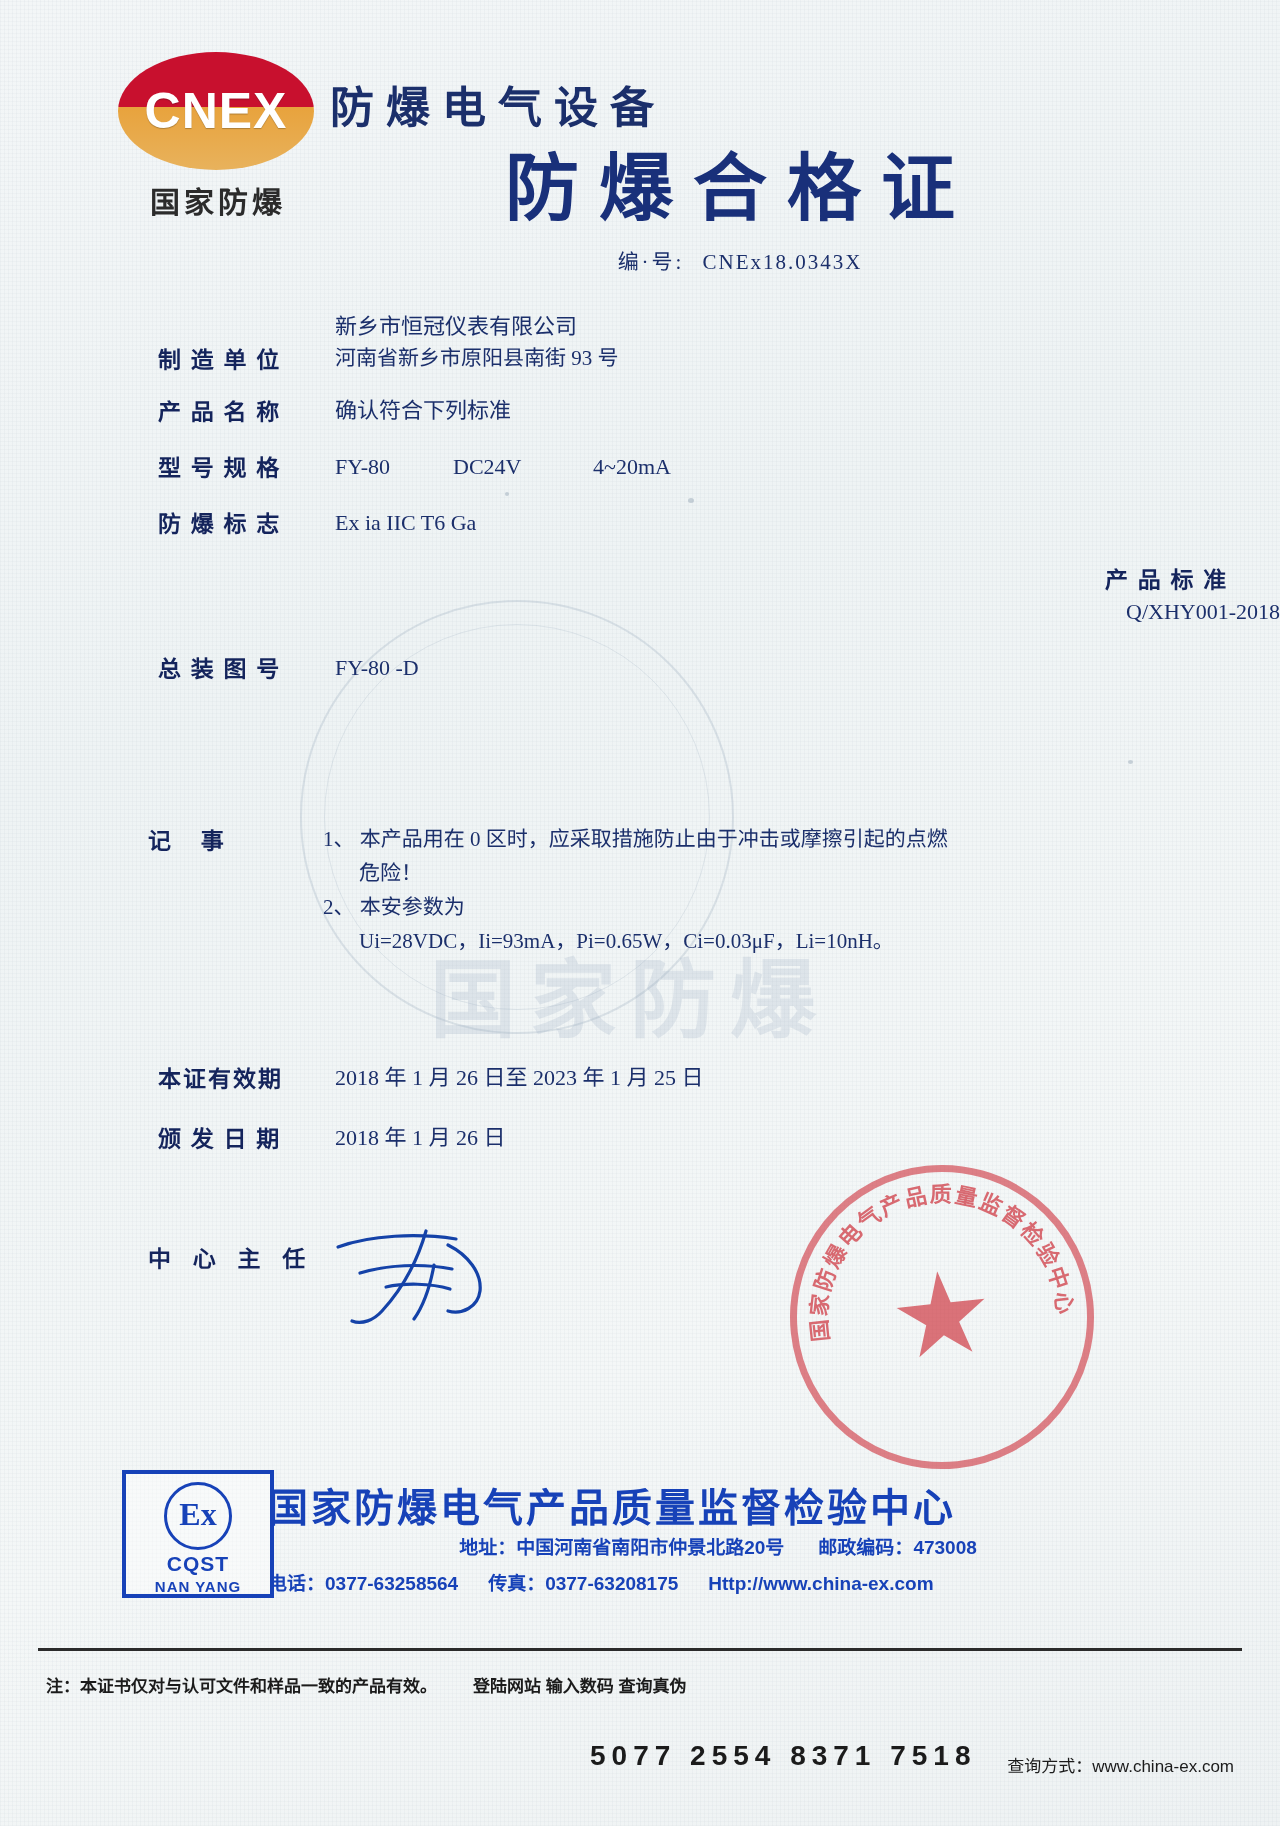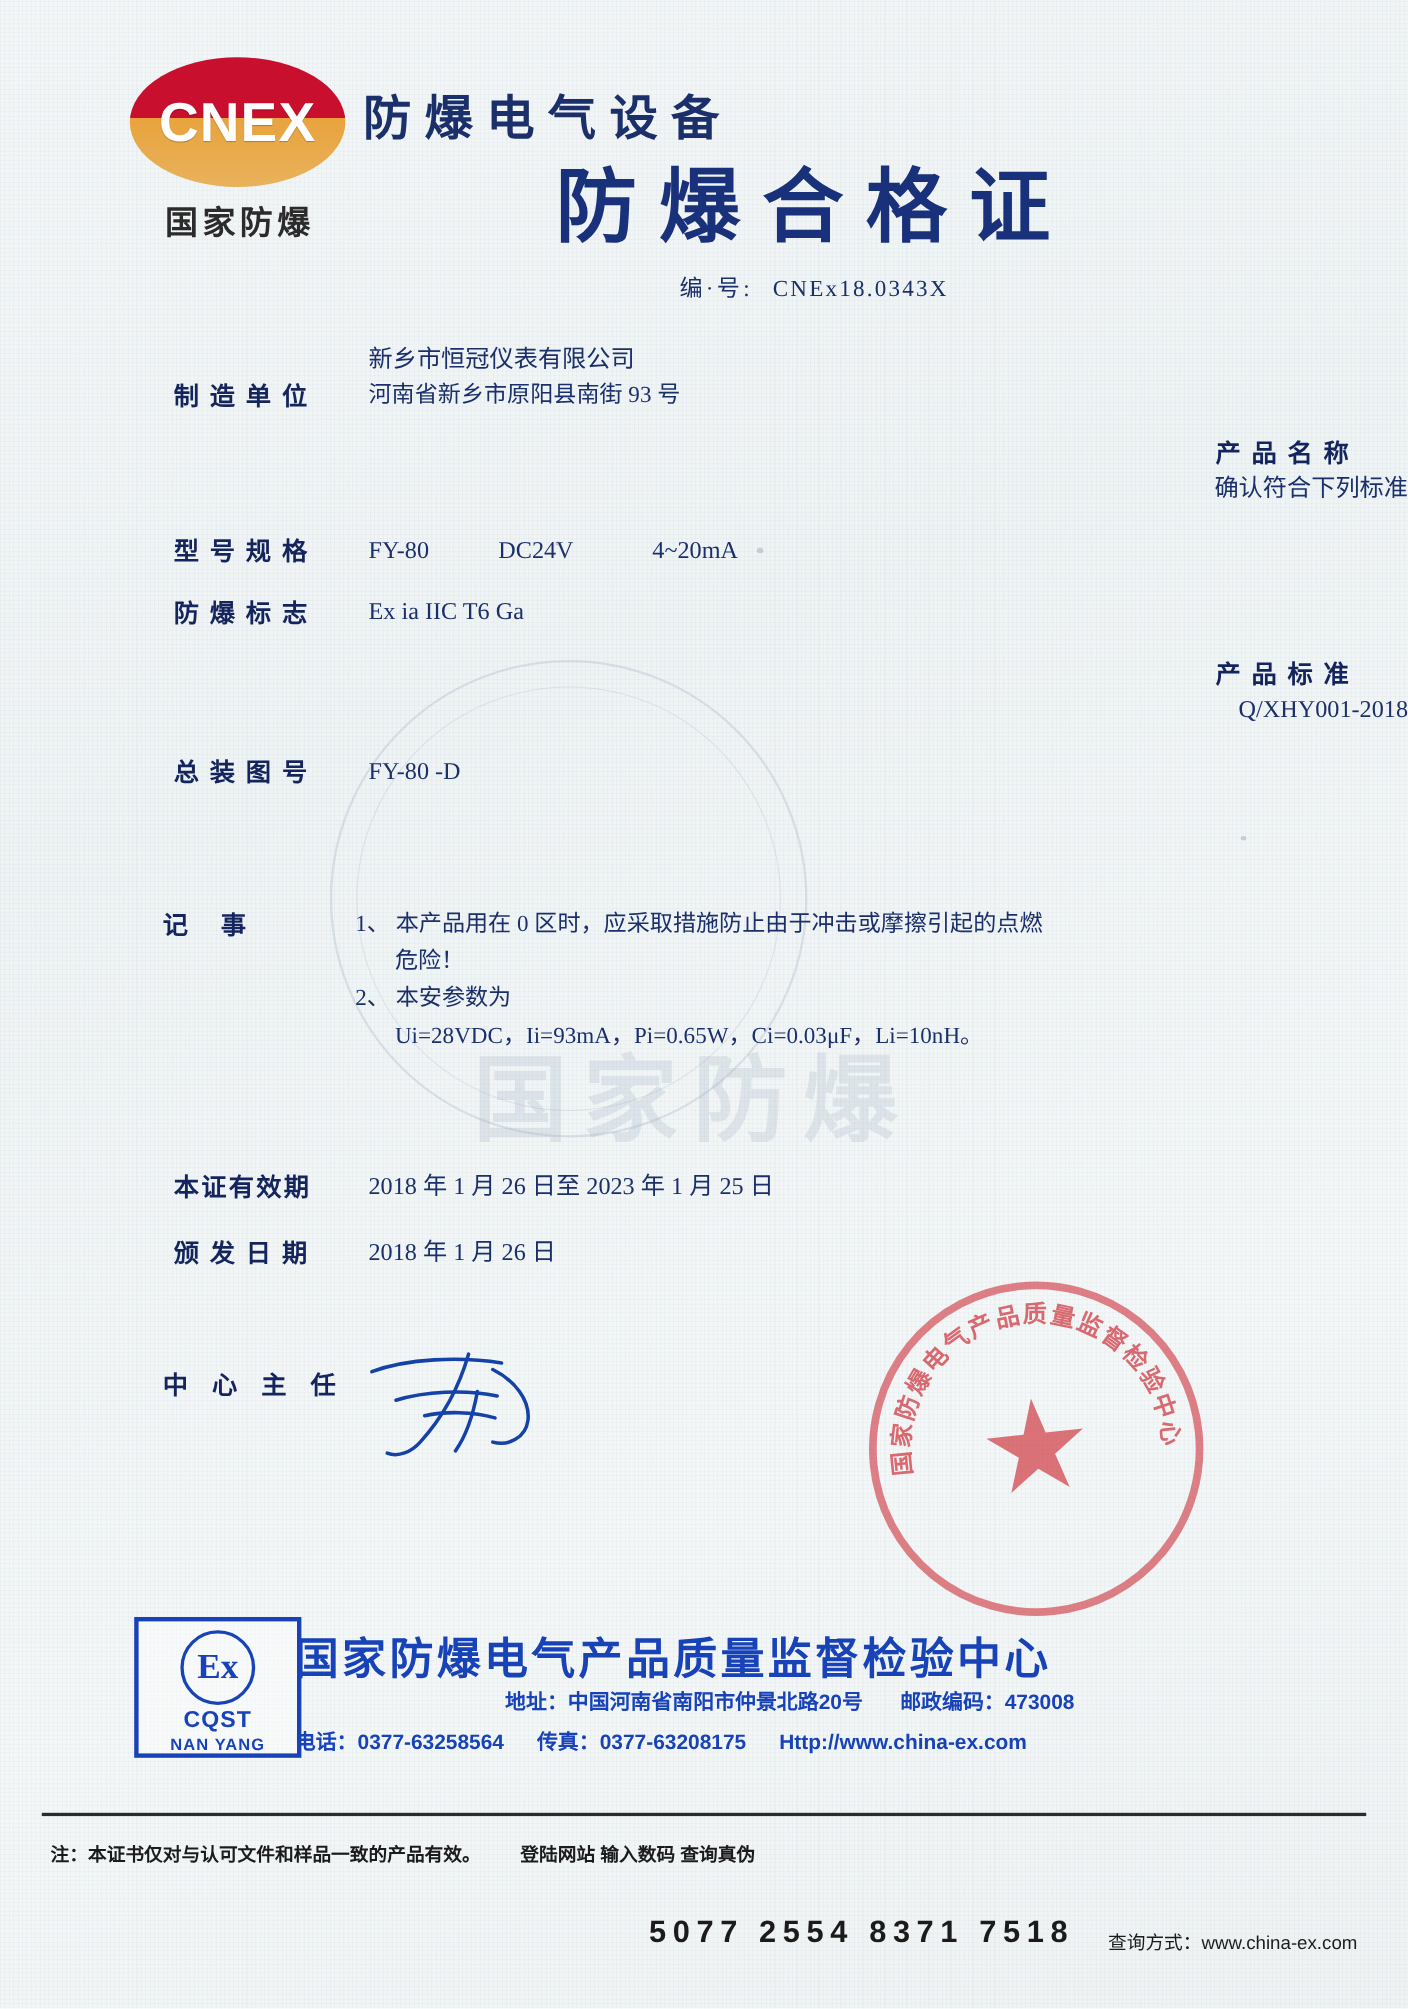--- a/index.html
+++ b/index.html
@@ -409,21 +409,21 @@
   <div class="fields">
 
     <div class="row">
       <div class="label">制 造 单 位</div>
       <div class="value">
         <span>新乡市恒冠仪表有限公司</span>
         <span class="line2">河南省新乡市原阳县南街 93 号</span>
       </div>
     </div>
 
-    <div class="row" style="margin-top:12px;flex-direction:column;">
+    <div class="row" style="margin-top:12px;">
       <div class="label">产 品 名 称</div>
       <div class="value">确认符合下列标准</div>
     </div>
 
     <div class="row spec" style="margin-top:22px;">
       <div class="label">型 号 规 格</div>
       <div class="value">
         <span class="s1">FY-80</span><span class="s2">DC24V</span><span>4~20mA</span>
       </div>
     </div>

